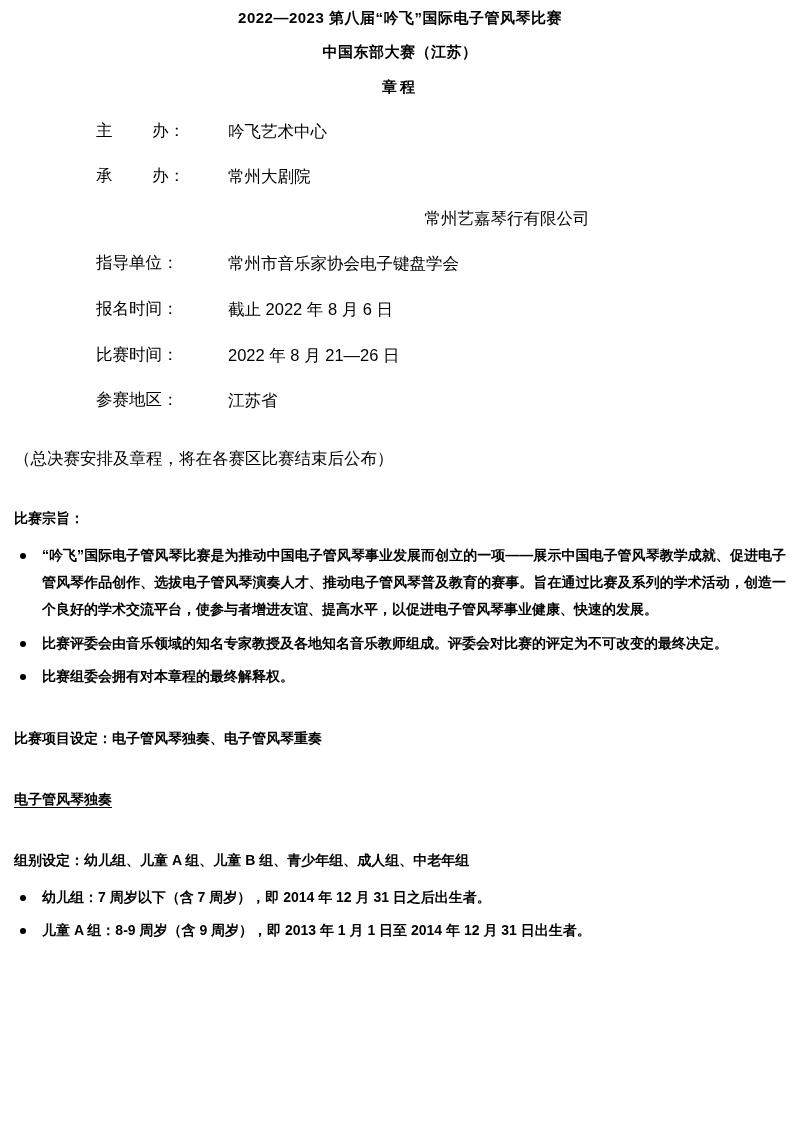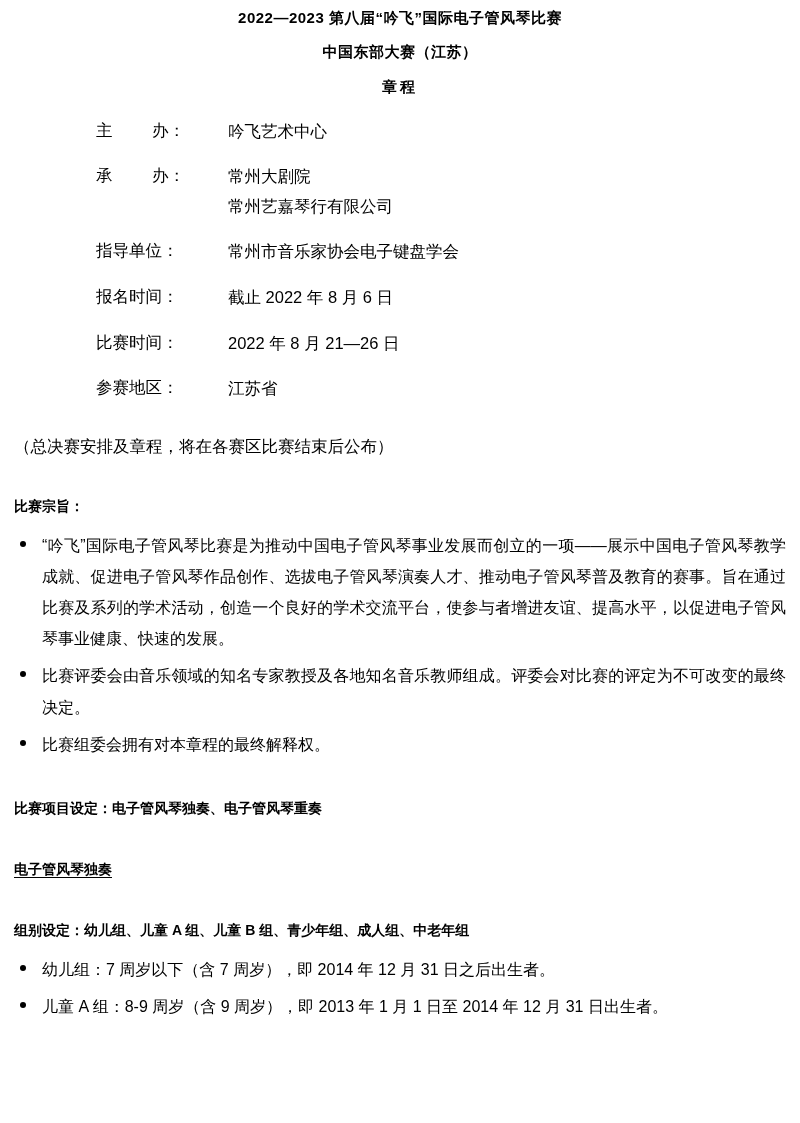--- a/index.html
+++ b/index.html
@@ -59,21 +59,22 @@
     white-space: pre;
     font-family: Liberation Mono, monospace;
   }
   .info-value-group {
     flex: 1;
   }
   .info-value {
     white-space: pre;
   }
   .info-value + .info-value {
-    margin-top: 4px;
+    margin-top: 16px;
+    text-align: center;
   }
 
   .note {
     text-align: left;
     font-size: 16.5px;
     margin-top: 34px;
     padding-right: 10px;
   }
 
   
@@ -91,24 +92,25 @@
   }
 
   ul.bullets {
     list-style: none;
     margin: 0;
     padding: 0;
   }
   ul.bullets > li {
     position: relative;
     padding-left: 28px;
-    font-size: 16px;
+    font-size: 14px;
     line-height: 1.95;
     margin-bottom: 6px;
     text-align: justify;
+    font-weight: bold;
   }
   ul.bullets > li:before {
     content: "";
     position: absolute;
     left: 6px;
     top: 11px;
     width: 6px;
     height: 6px;
     border-radius: 50%;
     background: #000;

